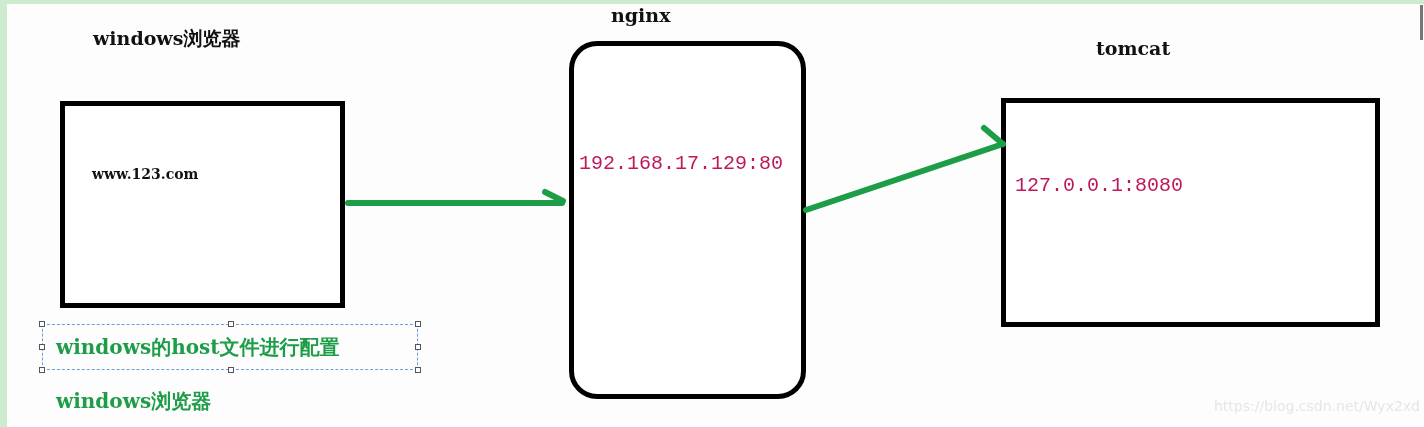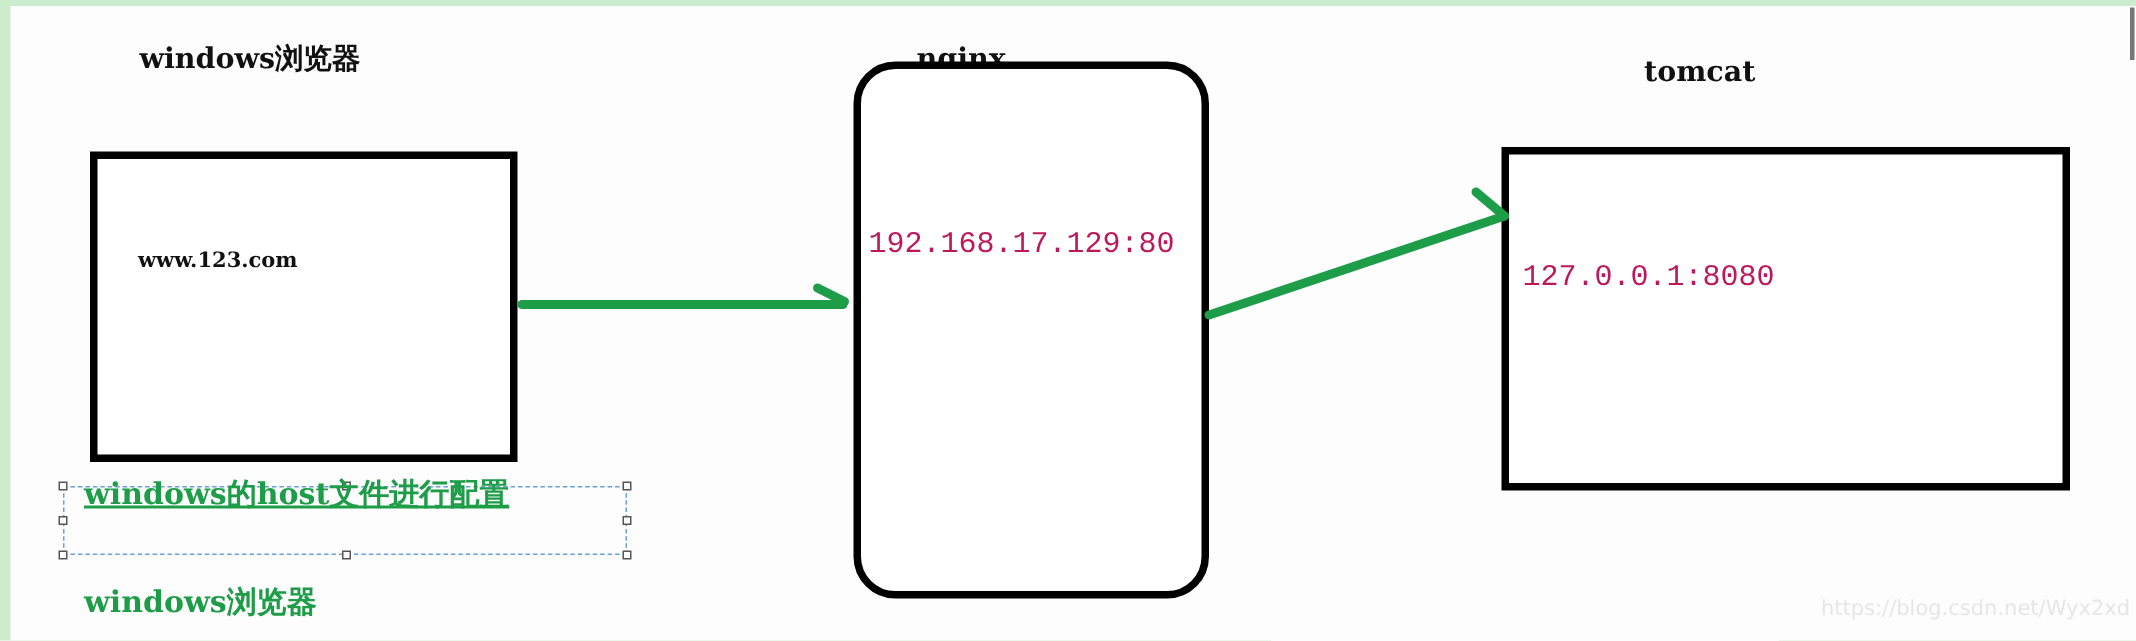--- a/index.html
+++ b/index.html
@@ -33,21 +33,21 @@
 </style>
 </head>
 <body>
 
 <div class="canvas"></div>
 
 <div class="label" style="left:93px; top:26px;">windows浏览器</div>
 <div class="box" style="left:60px; top:101px; width:285px; height:207px;"></div>
 <div class="label" style="left:92px; top:166px; font-size:14px;">www.123.com</div>
 
-<div class="label" style="left:611px; top:4px;margin-top:24px;">nginx</div>
+<div class="label" style="left:611px; top:4px;">nginx</div>
 <div class="box" style="left:569px; top:41px; width:237px; height:358px; border-radius:28px;"></div>
 <div class="ip" style="left:579px; top:152px;">192.168.17.129:80</div>
 
 <div class="label" style="left:1096px; top:37px;text-align:right;">tomcat</div>
 <div class="box" style="left:1001px; top:98px; width:379px; height:229px;"></div>
 <div class="ip" style="left:1015px; top:174px;">127.0.0.1:8080</div>
 
 <svg class="arrows" width="1424" height="427">
   <g stroke="#1e9d48" stroke-width="6" stroke-linecap="round" fill="none">
     <line x1="348" y1="203" x2="562" y2="203"></line>
@@ -62,17 +62,17 @@
 <div class="selection">
   <span class="handle" style="left:-4px; top:-4px;"></span>
   <span class="handle" style="left:185px; top:-4px;"></span>
   <span class="handle" style="right:-4px; top:-4px;"></span>
   <span class="handle" style="left:-4px; top:19px;"></span>
   <span class="handle" style="right:-4px; top:19px;"></span>
   <span class="handle" style="left:-4px; bottom:-4px;"></span>
   <span class="handle" style="left:185px; bottom:-4px;"></span>
   <span class="handle" style="right:-4px; bottom:-4px;"></span>
 </div>
-<div class="note" style="left:56px; top:316px;text-decoration:underline;">windows的host文件进行配置</div>
+<div class="note" style="left:56px; top:334px;">windows的host文件进行配置</div>
 <div class="note" style="left:56px; top:388px;">windows浏览器</div>
 
 <div class="scroll-thumb"></div>
 <div class="watermark">https://blog.csdn.net/Wyx2xd</div>
 
 </body></html>

